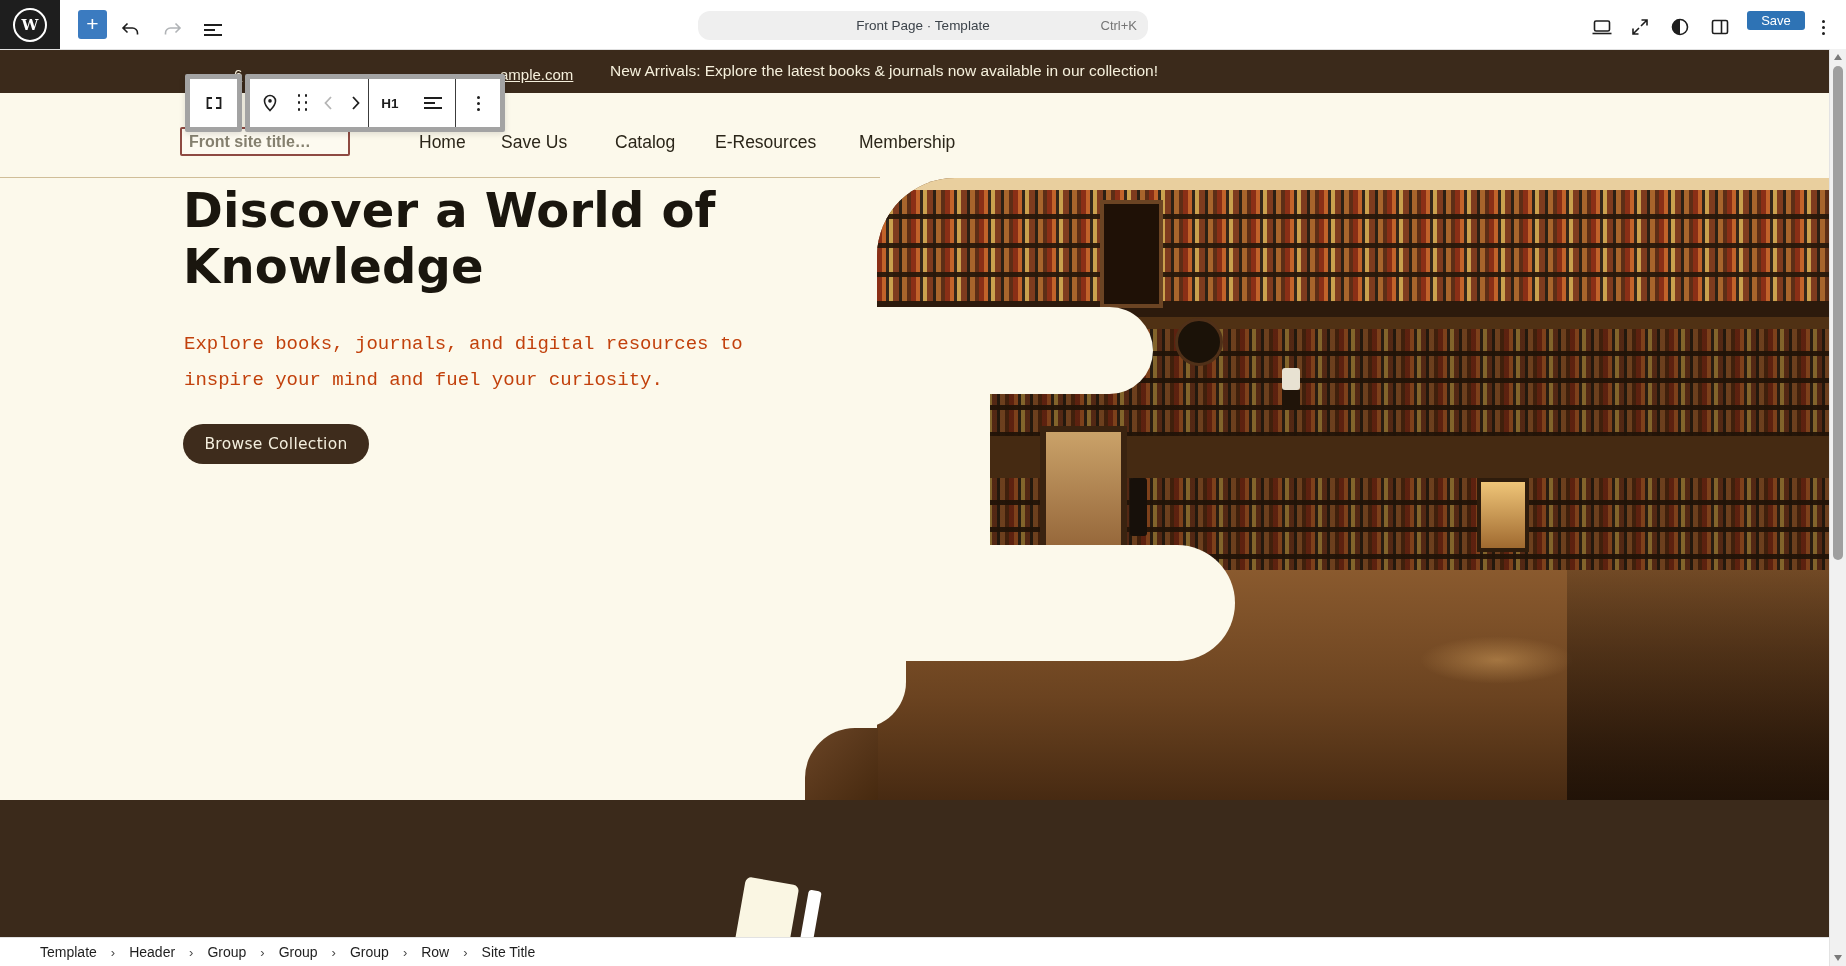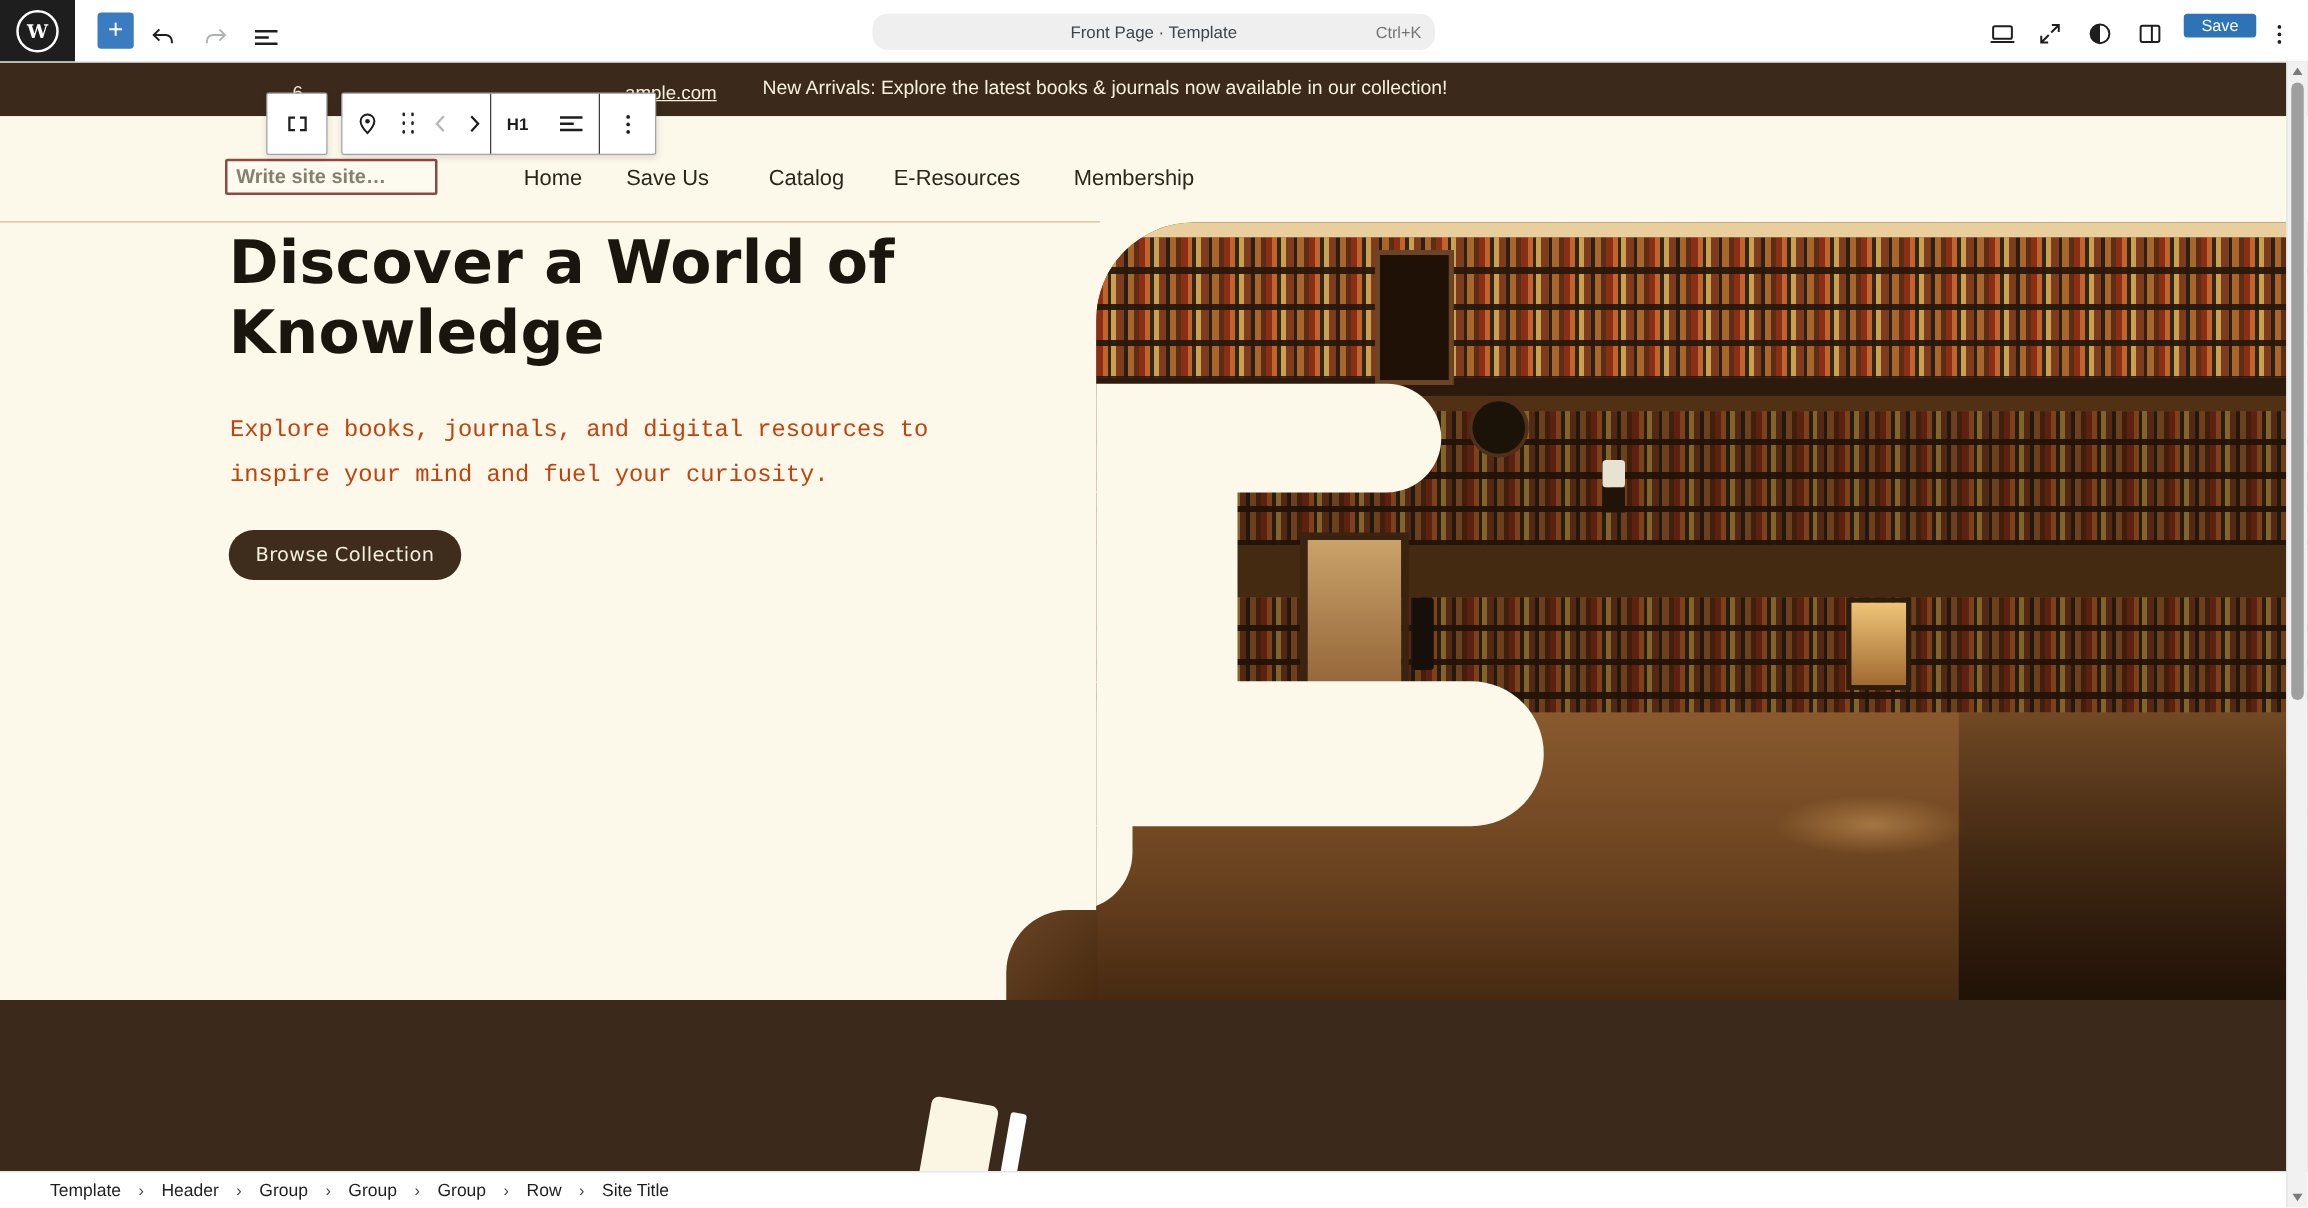--- a/index.html
+++ b/index.html
@@ -69,21 +69,21 @@
   .bookpage{position:absolute;left:64px;top:2px;width:13px;height:118px;background:#fff;border-radius:3px;}
 
   
   .crumbbar{left:0;top:937px;width:1846px;height:29px;background:#fff;border-top:1px solid #e2e2e2;
             display:flex;align-items:center;gap:14px;padding-left:40px;box-sizing:border-box;z-index:55;}
   .crumb{font-size:14px;color:#1e1e1e;cursor:pointer;}
   .crumb-sep{font-size:13px;color:#4a4a4a;}
   .crumb-last{cursor:default;}
 
   
-  .tbox{background:#fff;border:1px solid #a3a3a3;border-radius:2px;box-shadow:0 2px 6px rgba(0,0,0,.12);z-index:70;display:flex;align-items:center;margin-left:28px;}
+  .tbox{background:#fff;border:5px solid #a3a3a3;border-radius:2px;box-shadow:0 2px 6px rgba(0,0,0,.12);z-index:70;display:flex;align-items:center;}
   .tboxA{left:185px;top:74px;width:47px;height:48px;justify-content:center;}
   .tboxB{left:245px;top:74px;width:250px;height:48px;}
   .tbtn{height:48px;display:flex;align-items:center;justify-content:center;color:#1e1e1e;cursor:pointer;}
   .tsep{width:1px;height:48px;background:#3c3c3c;}
   .h1label{font-size:13.5px;font-weight:bold;}
   .alines i{display:block;height:1.8px;background:#1e1e1e;margin:3.4px 0;}
   .dots6{display:grid;grid-template-columns:repeat(2,4px);grid-auto-rows:4px;gap:3px;}
   .dots6 i{width:2.6px;height:2.6px;border-radius:50%;background:#1e1e1e;}
 
   
@@ -100,21 +100,21 @@
 
 <div class="stage">
 
   <div class="abs announcebar"></div>
   <span class="abs contact-frag" style="left:234px;top:66px;">6</span>
   <span class="abs contact-frag" style="left:500px;top:66px;">ample.com</span>
   <span class="abs announce-msg">New Arrivals: Explore the latest books &amp; journals now available in our collection!</span>
 
   <div class="abs siteheader"></div>
   <div class="abs hairline"></div>
-  <div class="abs sitetitle">Write site site…</div>
+  <div class="abs sitetitle">Front site title…</div>
   <span class="abs navitem" style="left:377px;">Home</span>
   <span class="abs navitem" style="left:459px;">Save Us</span>
   <span class="abs navitem" style="left:573px;">Catalog</span>
   <span class="abs navitem" style="left:673px;">E-Resources</span>
   <span class="abs navitem" style="left:817px;">Membership</span>
 
   <div class="abs hero-h">Discover a World of Knowledge</div>
   <div class="abs hero-p">Explore books, journals, and digital resources to inspire your mind and fuel your curiosity.</div>
   <button class="abs cta">Browse Collection</button>
 

